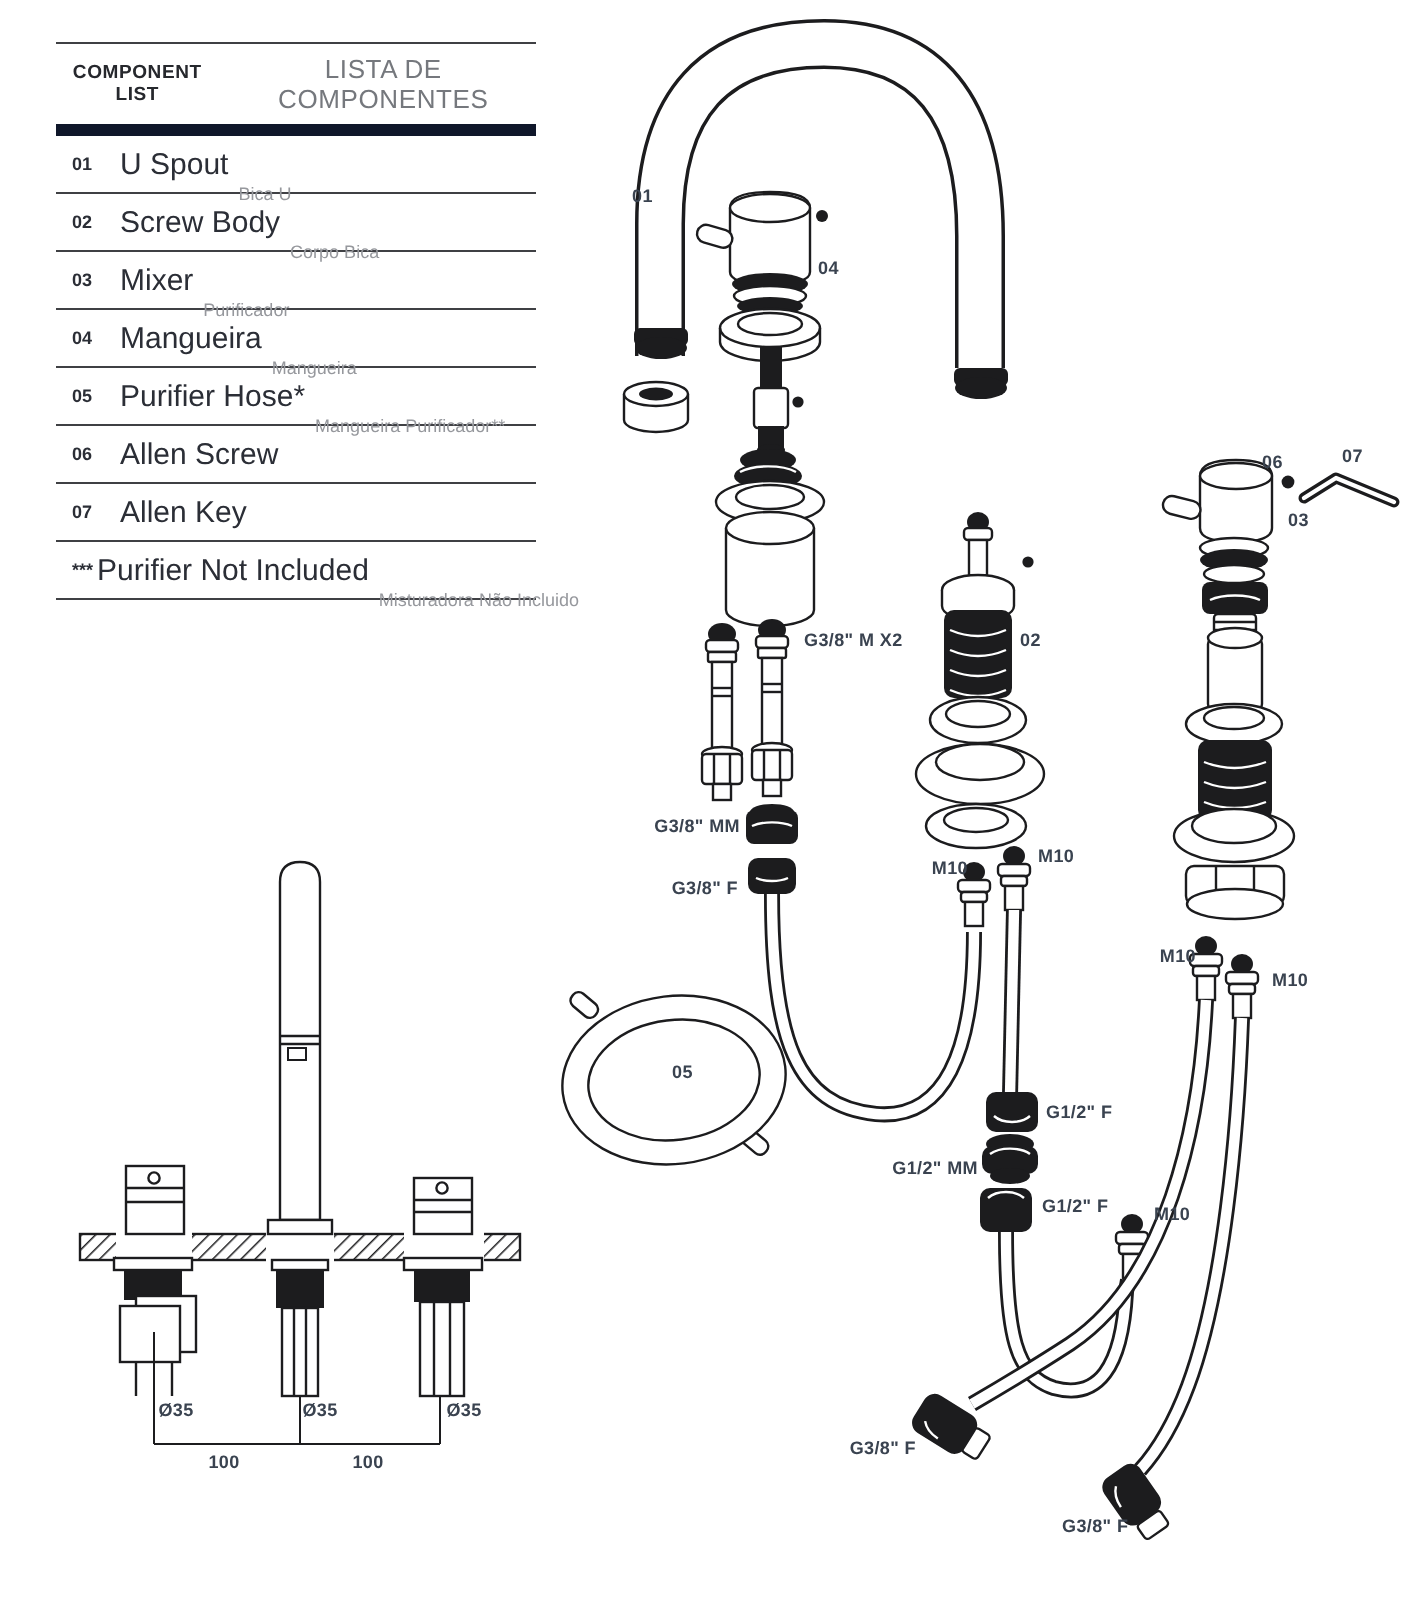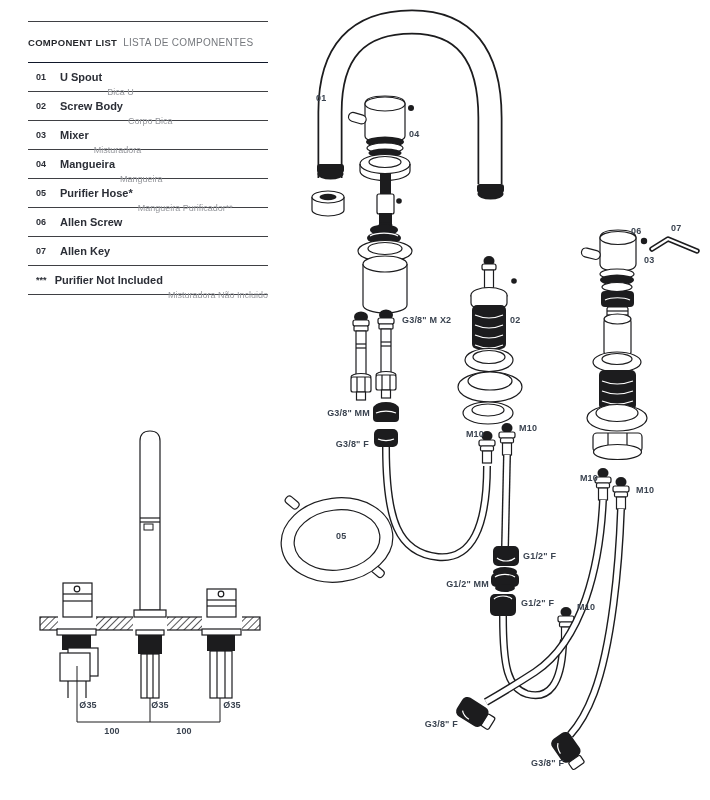--- a/index.html
+++ b/index.html
@@ -1,26 +1,26 @@
 <!DOCTYPE html>
 <html><head>
 <meta charset="utf-8">
 <style>
   html,body{margin:0;padding:0;background:#ffffff;width:710px;height:800px;overflow:hidden;
             font-family:"Liberation Sans",sans-serif;}
   .page{position:relative;width:710px;height:800px;background:#fff;}
 
   
   .comp-list{position:absolute;left:28px;top:21px;width:240px;border-top:1px solid #3f4044;}
-  .comp-head{height:40px;display:flex;align-items:center;border-bottom:1px solid #0f172a;text-align:center;}
+  .comp-head{height:40px;display:flex;align-items:center;border-bottom:6px solid #0f172a;text-align:center;}
   .comp-head .t-en{font-size:9.5px;font-weight:bold;color:#26282d;letter-spacing:.3px;}
-  .comp-head .t-pt{font-size:10px;color:#75787d;margin-left:6px;letter-spacing:.3px;}
+  .comp-head .t-pt{font-size:13px;color:#75787d;margin-left:6px;letter-spacing:.3px;}
   .comp-row{height:28px;display:flex;align-items:center;border-bottom:1px solid #3f4044;}
   .comp-row .num{width:22px;margin-left:8px;font-size:9px;font-weight:bold;color:#2b2e36;}
-  .comp-row .en{font-size:11px;font-weight:bold;color:#2b2e36;margin-left:2px;white-space:pre;}
+  .comp-row .en{font-size:15px;font-weight:normal;color:#2b2e36;margin-left:2px;white-space:pre;}
   .comp-row .pt{font-size:9px;color:#96989d;margin-left:5px;white-space:pre;margin-top:30px;}
 
   svg{position:absolute;left:0;top:0;}
   .ln{fill:none;stroke:#1c1c1e;stroke-width:1.2;}
   .wfill{fill:#ffffff;stroke:#1c1c1e;stroke-width:1.2;}
   .dk{fill:#1c1c1e;stroke:none;}
   .wl{fill:none;stroke:#ffffff;stroke-width:1.2;}
   .tubeO{fill:none;stroke:#1c1c1e;}
   .tubeI{fill:none;stroke:#ffffff;}
   text.lbl{font-family:"Liberation Sans",sans-serif;font-size:9px;font-weight:bold;
@@ -42,21 +42,21 @@
       <span class="pt">Bica U</span>
     </div>
     <div class="comp-row">
       <span class="num">02</span>
       <span class="en">Screw Body</span>
       <span class="pt">Corpo Bica</span>
     </div>
     <div class="comp-row">
       <span class="num">03</span>
       <span class="en">Mixer</span>
-      <span class="pt">Misturadora</span>
+      <span class="pt">Purificador</span>
     </div>
     <div class="comp-row">
       <span class="num">04</span>
       <span class="en">Mangueira</span>
       <span class="pt">Mangueira</span>
     </div>
     <div class="comp-row">
       <span class="num">05</span>
       <span class="en">Purifier Hose*</span>
       <span class="pt">Mangueira Purificador**</span>

